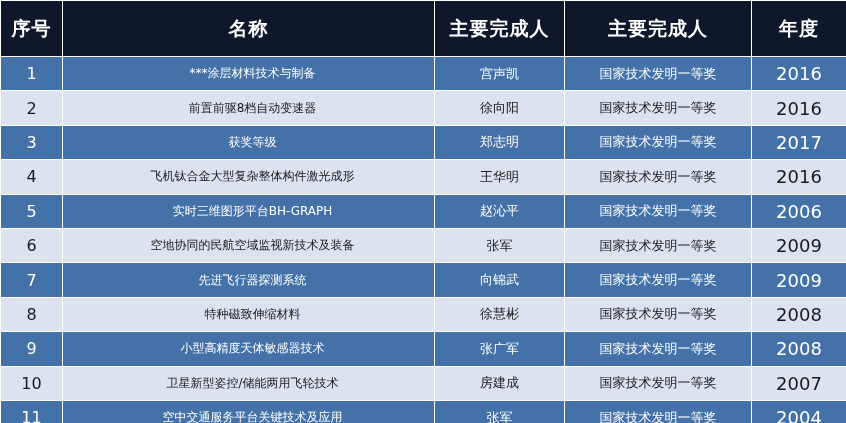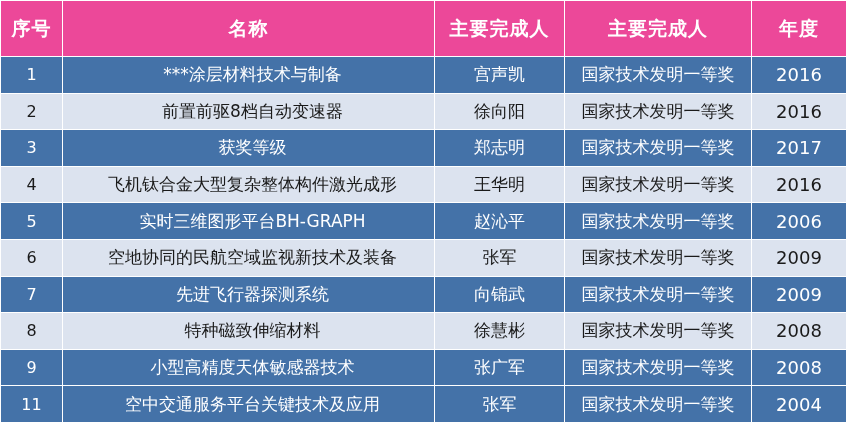--- a/index.html
+++ b/index.html
@@ -22,50 +22,50 @@
   .award-table th,
   .award-table td {
     border: 1px solid #ffffff;
     text-align: center;
     vertical-align: middle;
     padding: 0;
     overflow: hidden;
     white-space: nowrap;
   }
   thead th {
-    background: #ec4899;
+    background: #0f172a;
     color: #ffffff;
     font-size: 19px;
     font-weight: bold;
     height: 55px;
     letter-spacing: 1px;
   }
   tbody td {
-    font-size: 17px;
+    font-size: 13px;
     height: 33.4px;
     color: #1a1a1a;
   }
   
   tbody tr.row-odd td {
     background: #4472a8;
     color: #ffffff;
   }
   tbody tr.row-even td {
     background: #dce3ef;
     color: #1a1a1a;
   }
   
   col.c-no    { width: 62px; }
   col.c-name  { width: 372px; }
   col.c-person{ width: 130px; }
   col.c-level { width: 187px; }
   col.c-year  { width: 95px; }
 
   td.cell-no { font-size: 16px; }
-  td.cell-name { font-size: 17px; padding-left: 8px; }
+  td.cell-name { font-size: 12px; padding-left: 8px; }
   td.cell-year { font-size: 18px; }
 </style>
 </head>
 <body>
 
 <table class="award-table">
   <colgroup>
     <col class="c-no">
     <col class="c-name">
     <col class="c-person">
@@ -138,20 +138,27 @@
       <td class="cell-level">国家技术发明一等奖</td>
       <td class="cell-year">2008</td>
     </tr>
     <tr class="row-odd">
       <td class="cell-no">9</td>
       <td class="cell-name">小型高精度天体敏感器技术</td>
       <td class="cell-person">张广军</td>
       <td class="cell-level">国家技术发明一等奖</td>
       <td class="cell-year">2008</td>
     </tr>
+    <tr class="row-even">
+      <td class="cell-no">10</td>
+      <td class="cell-name">卫星新型姿控/储能两用飞轮技术</td>
+      <td class="cell-person">房建成</td>
+      <td class="cell-level">国家技术发明一等奖</td>
+      <td class="cell-year">2007</td>
+    </tr>
     <tr class="row-odd">
       <td class="cell-no">11</td>
       <td class="cell-name">空中交通服务平台关键技术及应用</td>
       <td class="cell-person">张军</td>
       <td class="cell-level">国家技术发明一等奖</td>
       <td class="cell-year">2004</td>
     </tr>
   </tbody>
 </table>
 

